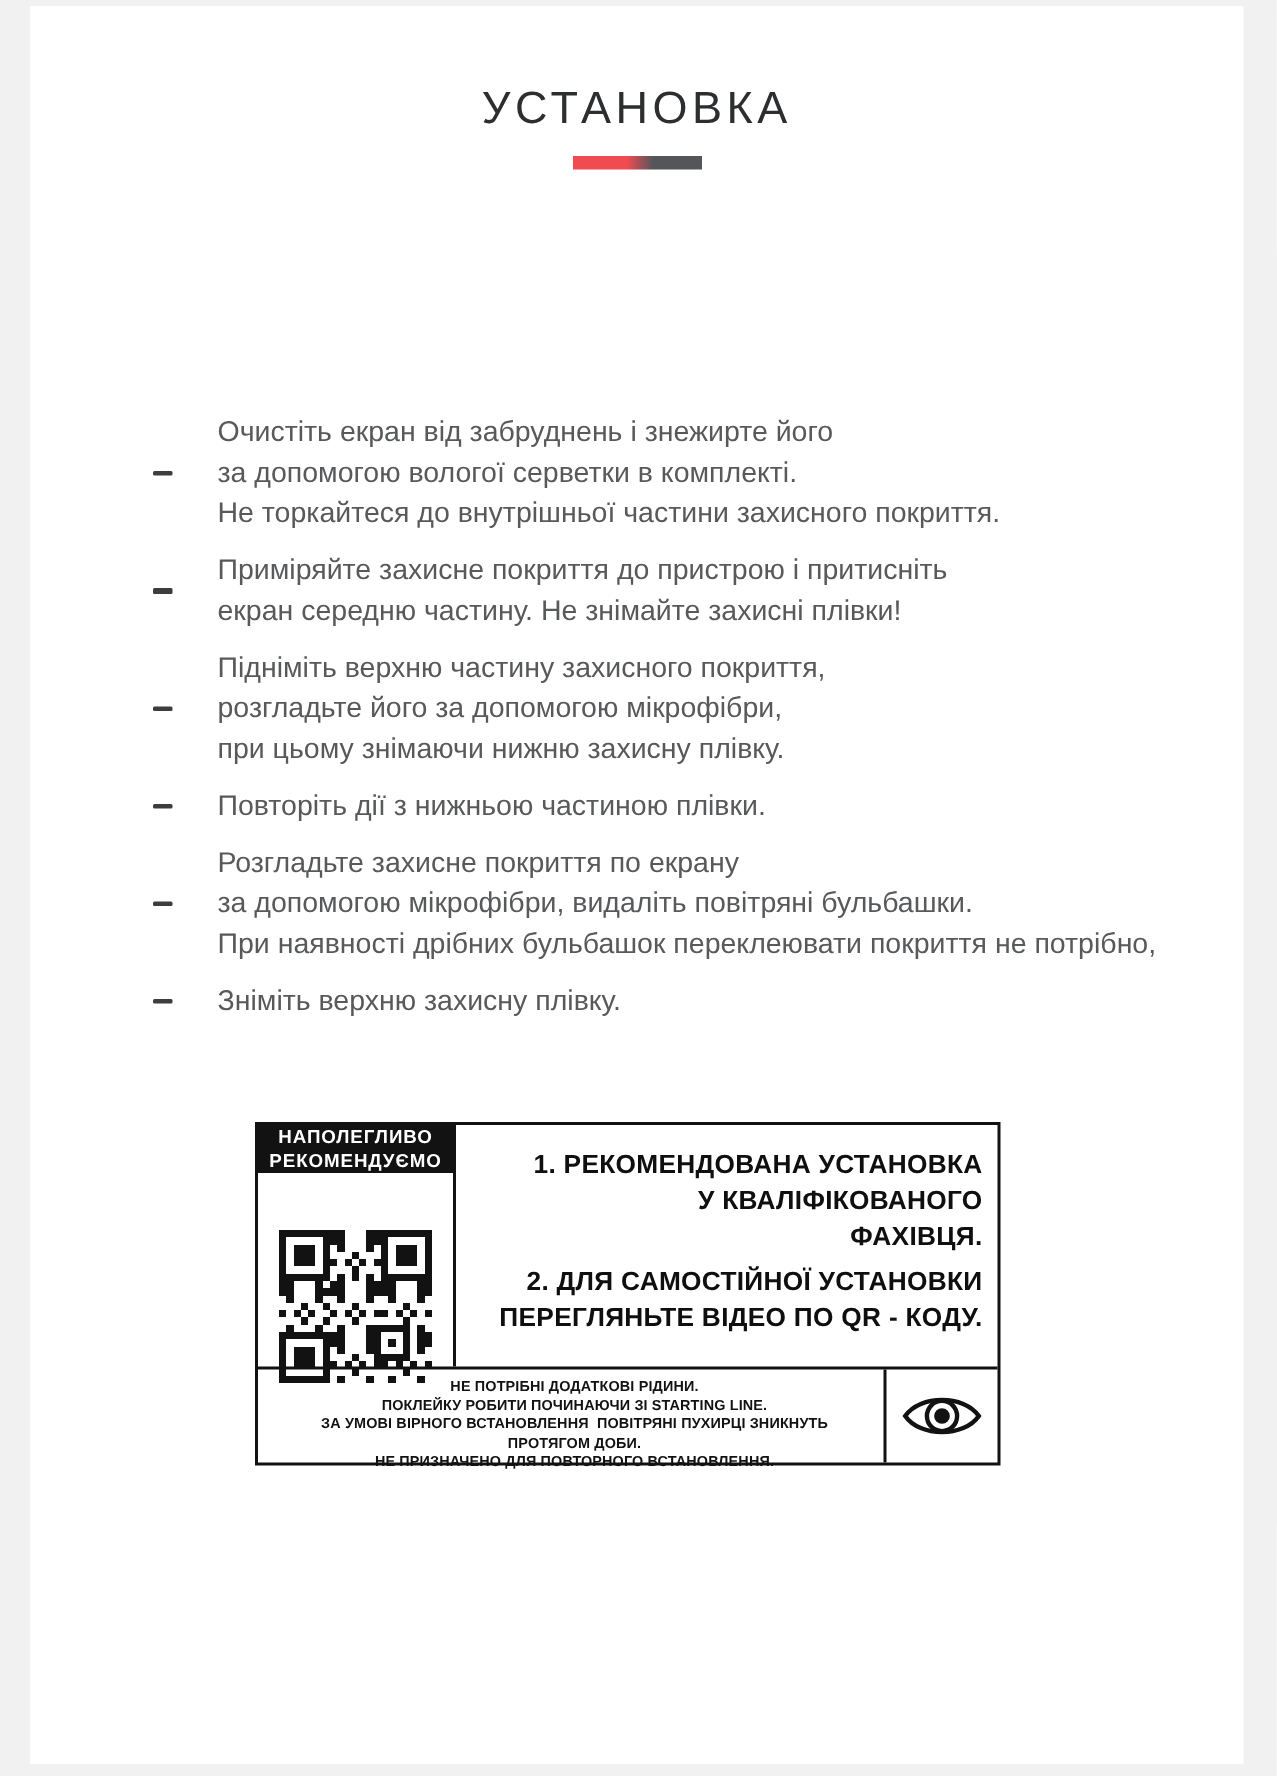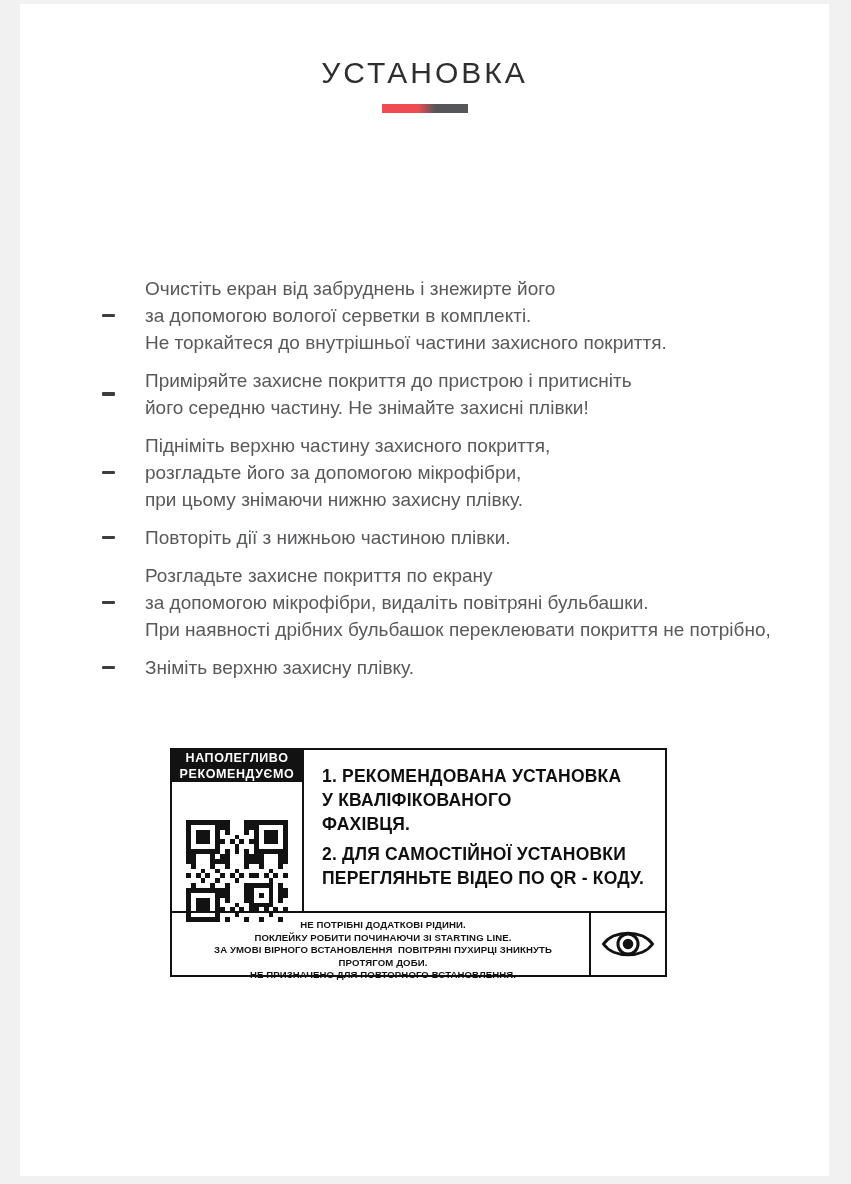--- a/index.html
+++ b/index.html
@@ -91,20 +91,21 @@
   }
   .qr-wrap svg { width: 102px; height: 102px; display: block; }
 
   .rec-right { flex: 1; padding: 14px 10px 0 18px; }
   .rec-item-line {
     font-size: 17.5px;
     font-weight: 700;
     line-height: 24px;
     color: #0f0f10;
     letter-spacing: 0.2px;
+    text-align: right;
   }
   .rec-item + .rec-item { margin-top: 6px; }
 
   .rec-bottom {
     display: flex;
     border-top: 2px solid #121212;
     height: 64px;
     text-align: center;
   }
   .notes { flex: 1; padding: 6px 8px 0 13px; }
@@ -142,21 +143,21 @@
           <div class="instruction-line">за допомогою вологої серветки в комплекті.</div>
           <div class="instruction-line">Не торкайтеся до внутрішньої частини захисного покриття.</div>
         </div>
       </li>
       <li class="instruction-item">
         <span class="dash-col">
             <span class="dash"></span>
           </span>
         <div class="lines">
           <div class="instruction-line">Приміряйте захисне покриття до пристрою і притисніть</div>
-          <div class="instruction-line">його середню частину. Не знімайте захисні плівки!</div>
+          <div class="instruction-line">екран середню частину. Не знімайте захисні плівки!</div>
         </div>
       </li>
       <li class="instruction-item">
         <span class="dash-col">
             <span class="dash"></span>
           </span>
         <div class="lines">
           <div class="instruction-line">Підніміть верхню частину захисного покриття,</div>
           <div class="instruction-line">розгладьте його за допомогою мікрофібри,</div>
           <div class="instruction-line">при цьому знімаючи нижню захисну плівку.</div>

